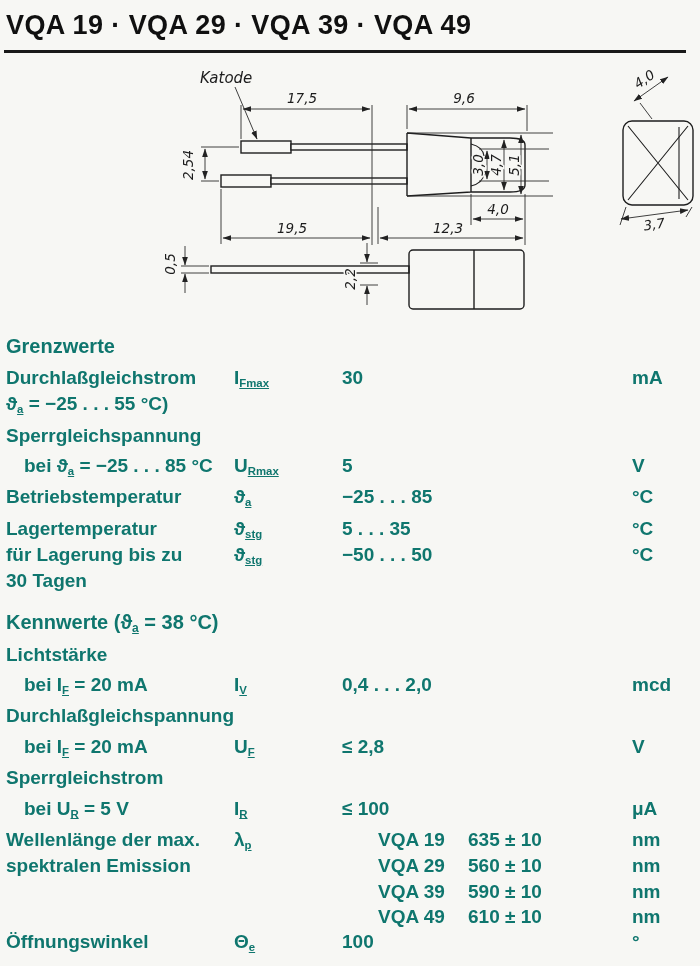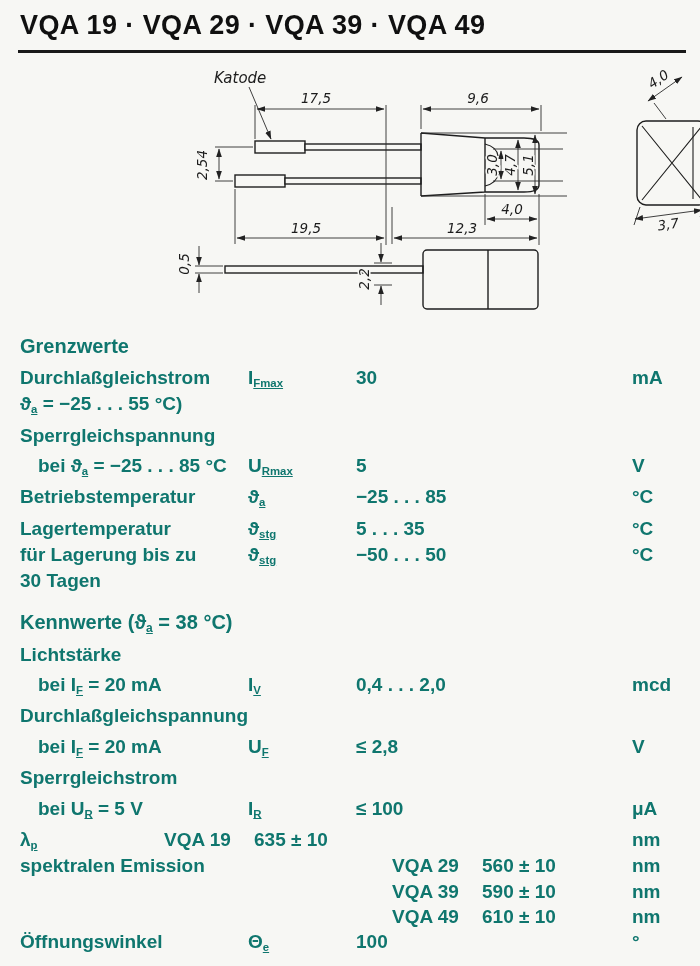--- a/index.html
+++ b/index.html
@@ -3,21 +3,21 @@
 <meta charset="utf-8">
 <style>
   * { margin:0; padding:0; box-sizing:border-box; }
   html,body { width:700px; height:966px; }
   body {
     background:#f7f7f4;
     color:#141414;
     font-family:"Liberation Sans", sans-serif;
     overflow:hidden;
   }
-  .page { width:700px; height:966px; padding:10px 14px 0 18px; }
+  .page { width:700px; height:966px; padding:10px 14px 0 4px; }
 
   
   h1 {
     font-size:27px;
     font-weight:700;
     letter-spacing:0.4px;
     padding-left:2px;
     color:#101010;
   }
   .rule { height:3px; background:#191919; margin-top:9px; }
@@ -229,20 +229,21 @@
     </div>
 
     <div class="row">
       <div class="param indent"><span>bei U</span><sub>R</sub><span> = 5 V</span></div>
       <div class="sym"><span>I</span><sub>R</sub></div>
       <div class="val">≤ 100</div>
       <div class="unit">μA</div>
     </div>
 
     <div class="row tight">
+      <div class="param">Wellenlänge der max.</div>
       <div class="sym"><span>λ</span><sub>p</sub></div>
       <div class="typ">VQA 19</div>
       <div class="val">635 ± 10</div>
       <div class="unit">nm</div>
     </div>
 
     <div class="row tight">
       <div class="param">spektralen Emission</div>
       <div class="sym"></div>
       <div class="typ">VQA 29</div>

